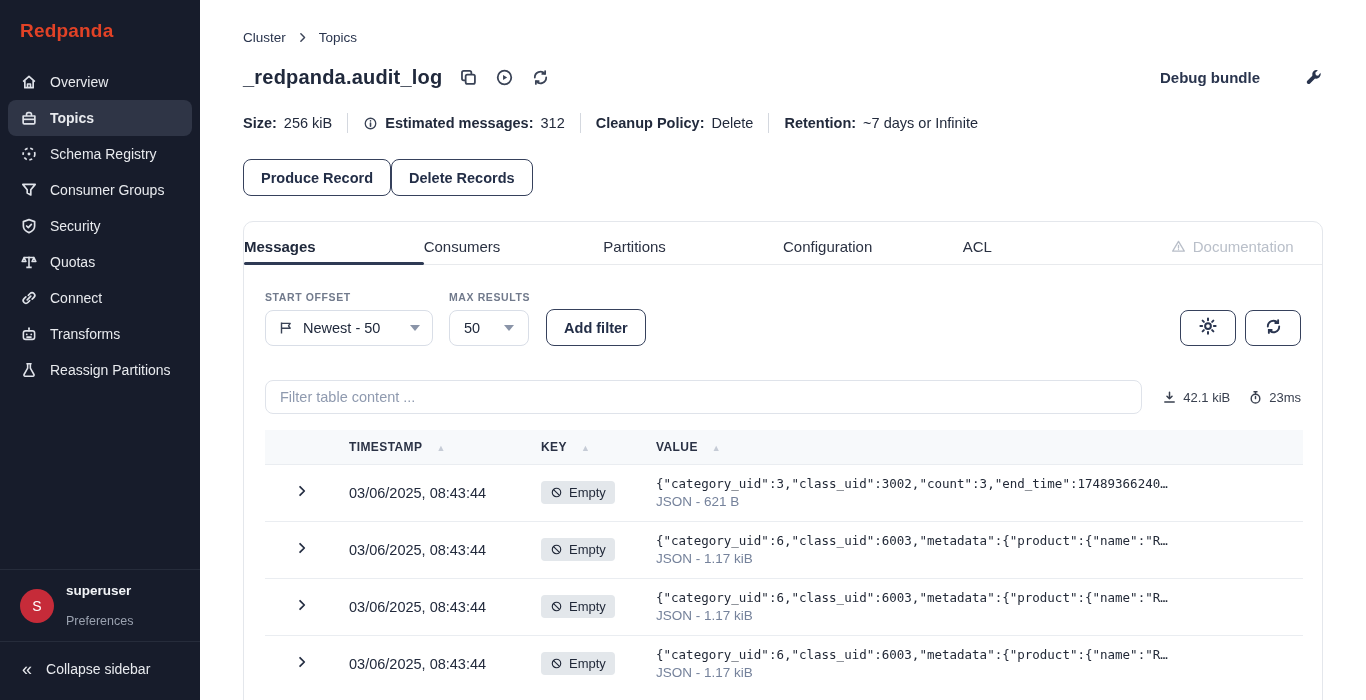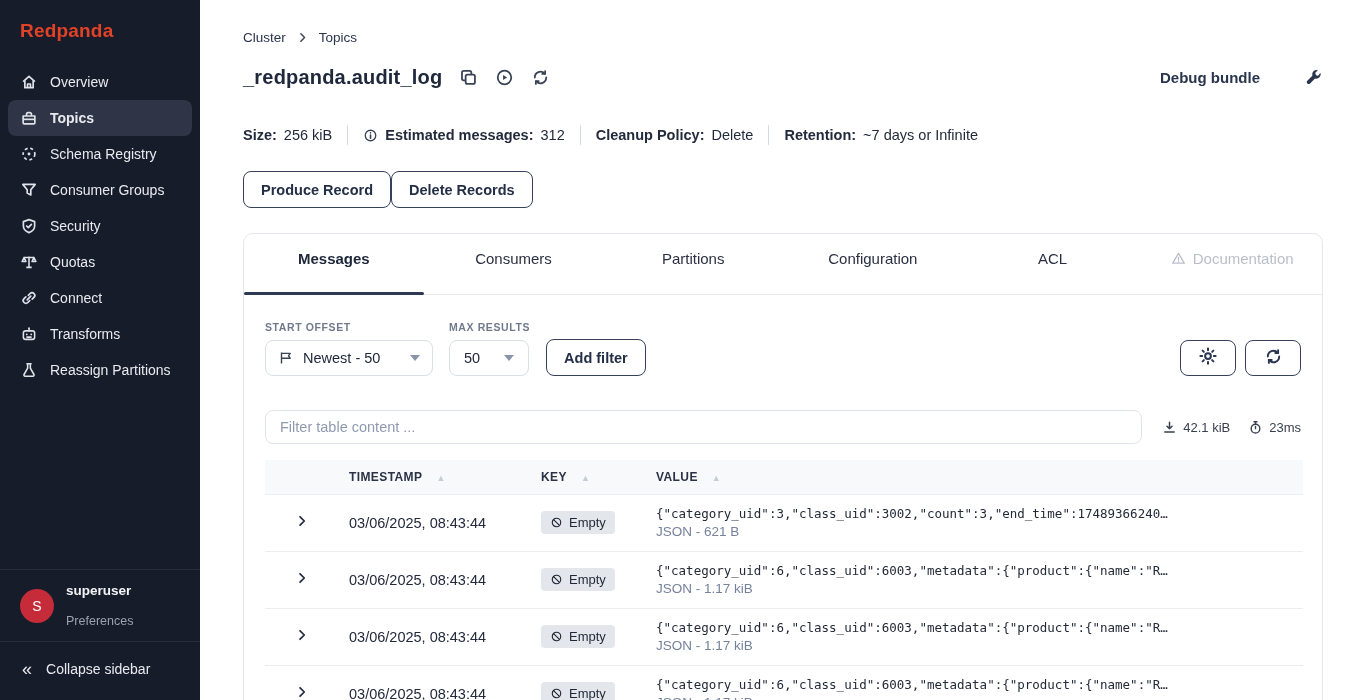--- a/index.html
+++ b/index.html
@@ -33,34 +33,34 @@
   .bc-sep { display:inline-flex; color:#3C4458; }
 
   .title-row { margin-top:21px; display:flex; align-items:center; justify-content:space-between; }
   .title-left { display:flex; align-items:center; gap:17px; }
   h1 { font-size:20px; font-weight:700; color:#20293C; letter-spacing:.2px; }
   .t-ic { width:19px; height:19px; color:#3A4356; display:inline-flex; cursor:pointer; }
   .title-right { display:flex; align-items:center; gap:44px; }
   .debug { font-size:15px; font-weight:700; color:#29344D; cursor:pointer; }
   .wrench { width:19px; height:19px; color:#29344D; cursor:pointer; }
 
-  .stats-row { margin-top:36px; display:flex; align-items:center; font-size:14.5px; color:#222A3C; }
+  .stats-row { margin-top:24px; display:flex; align-items:center; font-size:14.5px; color:#222A3C; }
   .stat { display:flex; align-items:center; gap:7px; }
   .stat b { font-weight:700; }
   .vdiv { width:1px; height:20px; background:#D4D8DF; margin:0 15px; }
   .info-ic { width:15px; height:15px; color:#3A4356; display:inline-flex; }
 
   .actions-row { margin-top:26px; display:flex; }
   .btn { height:37px; padding:0 17px; border:1px solid #36415C; border-radius:8px; background:#fff;
     font-size:14.5px; font-weight:700; color:#232E47; cursor:pointer; font-family:inherit; }
 
   
   .card { margin-top:25px; width:1080px; height:520px; border:1px solid #E4E7EC; border-radius:10px; background:#fff; }
   .tabs { display:flex; padding-top:16px; border-bottom:1px solid #E8EAED; }
-  .tab { flex:1; text-align:center; padding-bottom:27px; font-size:15px; font-weight:500; color:#2A3142;
+  .tab { flex:1; text-align:left; padding-bottom:9px; font-size:15px; font-weight:500; color:#2A3142;
     position:relative; cursor:pointer; }
   .tab.active { font-weight:700; color:#20293C; }
   .tab.active::after { content:""; position:absolute; left:0; right:0; bottom:-1px; height:3px; background:#2E3A54; border-radius:2px; }
   .tab.disabled { color:#B9BFC9; cursor:default; display:flex; align-items:flex-start; justify-content:center; gap:7px; }
   .warn-ic { width:15px; height:15px; color:#B9BFC9; display:inline-flex; margin-top:1px; }
 
   .card-body { padding:26px 21px 0; }
   .filter-row { display:flex; justify-content:space-between; align-items:flex-end; }
   .filter-left { display:flex; gap:16px; align-items:flex-end; }
   .fgroup .flabel { font-size:10.5px; font-weight:600; letter-spacing:.6px; color:#717A8C; margin-bottom:7px; }

